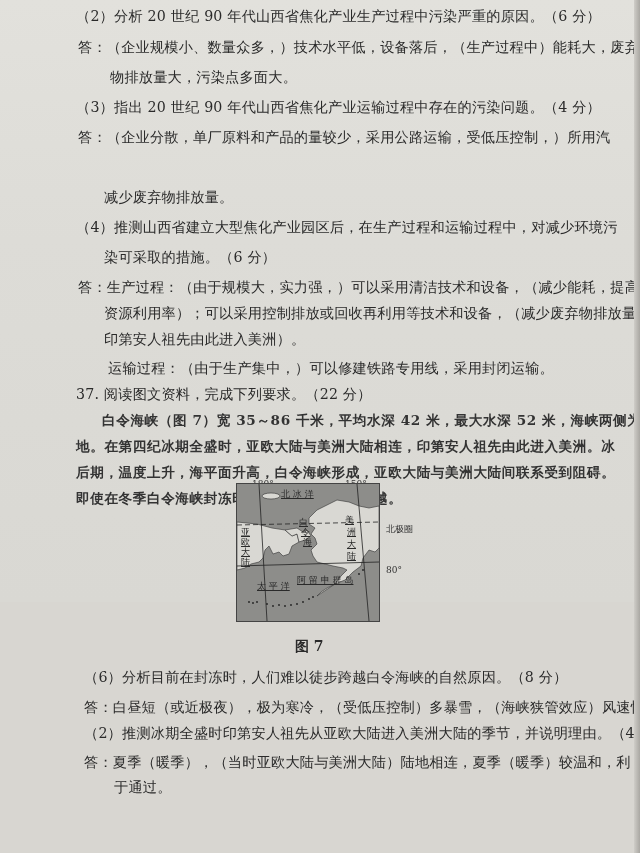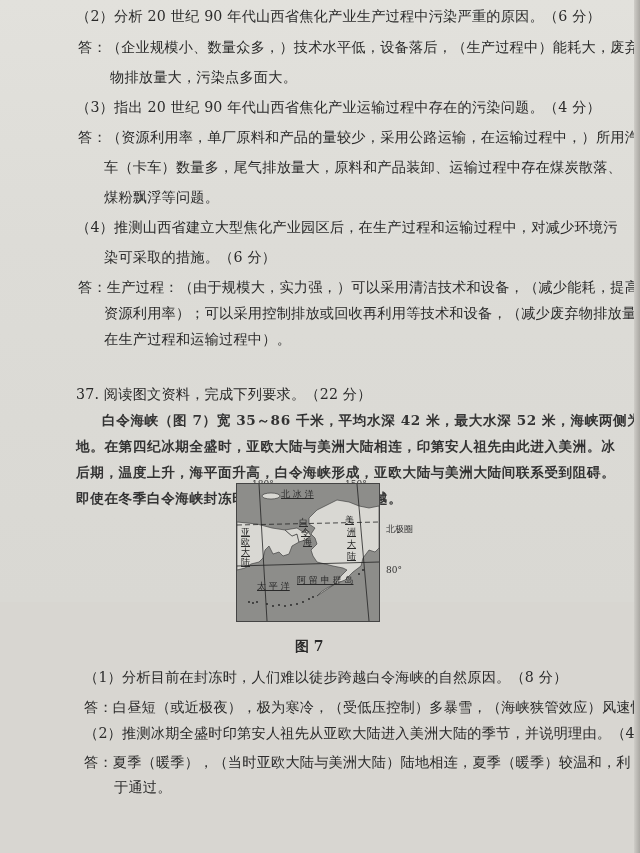--- a/index.html
+++ b/index.html
@@ -79,29 +79,29 @@
 </head>
 <body>
 
 <div class="page">
 
   <div class="line" style="left:76px; top:6px;">（2）分析 20 世纪 90 年代山西省焦化产业生产过程中污染严重的原因。（6 分）</div>
   <div class="line" style="left:78px; top:37px;">答：（企业规模小、数量众多，）技术水平低，设备落后，（生产过程中）能耗大，废弃</div>
   <div class="line" style="left:110px; top:67px;">物排放量大，污染点多面大。</div>
 
   <div class="line" style="left:76px; top:97px;">（3）指出 20 世纪 90 年代山西省焦化产业运输过程中存在的污染问题。（4 分）</div>
-  <div class="line" style="left:78px; top:127px;">答：（资源利用率，单厂原料和产品的量较少，采用公路运输，在运输过程中，）所用汽</div>
-  <div class="line" style="left:104px; top:157px;">车（卡车）数量多，尾气排放量大，原料和产品装卸、运输过程中存在煤炭散落、</div>
-  <div class="line" style="left:104px; top:187px;">煤粉飘浮等问题。</div>
+  <div class="line" style="left:78px; top:127px;">答：（企业分散，单厂原料和产品的量较少，采用公路运输，受低压控制，）所用汽</div>
+  <div class="line" style="left:104px; top:187px;">减少废弃物排放量。</div>
 
   <div class="line" style="left:76px; top:217px;">（4）推测山西省建立大型焦化产业园区后，在生产过程和运输过程中，对减少环境污</div>
   <div class="line" style="left:104px; top:247px;">染可采取的措施。（6 分）</div>
   <div class="line" style="left:78px; top:277px;">答：生产过程：（由于规模大，实力强，）可以采用清洁技术和设备，（减少能耗，提高</div>
   <div class="line" style="left:104px; top:303px;">资源利用率）；可以采用控制排放或回收再利用等技术和设备，（减少废弃物排放量，</div>
-  <div class="line" style="left:104px; top:329px;">在生产过程和运输过程中）。</div>
+  <div class="line" style="left:104px; top:329px;">印第安人祖先由此进入美洲）。</div>
+  <div class="line" style="left:108px; top:358px;">运输过程：（由于生产集中，）可以修建铁路专用线，采用封闭运输。</div>
 
   <div class="line" style="left:76px; top:384px;">37. 阅读图文资料，完成下列要求。（22 分）</div>
   <div class="passage" style="left:102px; top:410px;">白令海峡（图 7）宽 35～86 千米，平均水深 42 米，最大水深 52 米，海峡两侧为山</div>
   <div class="passage" style="left:76px; top:462px;">后期，温度上升，海平面升高，白令海峡形成，亚欧大陆与美洲大陆间联系受到阻碍。</div>
   <div class="passage" style="left:76px; top:436px;">地。在第四纪冰期全盛时，亚欧大陆与美洲大陆相连，印第安人祖先由此进入美洲。冰</div>
   <div class="passage" style="left:76px; top:488px;">即使在冬季白令海峡封冻时，人们仍难以徒步跨越。</div>
 
   <div class="fig-label" style="left:252px; top:479px;">180°</div>
   <div class="fig-label" style="left:345px; top:479px;">150°</div>
   <div class="fig-label" style="left:386px; top:523px;">北极圈</div>
@@ -157,19 +157,19 @@
     <div class="map-text" style="left:108px; top:30px;">美</div>
     <div class="map-text" style="left:110px; top:42px;">洲</div>
     <div class="map-text" style="left:110px; top:54px;">大</div>
     <div class="map-text" style="left:110px; top:66px;">陆</div>
     <div class="map-text" style="left:20px; top:90px;margin-top:6px;">太 平 洋</div>
     <div class="map-text" style="left:16px; top:90px;padding-left:44px;">阿 留 申 群 岛</div>
   </div>
 
   <div class="caption">图 7</div>
 
-  <div class="line" style="left:84px; top:667px;">（1）分析目前在封冻时，人们难以徒步跨越白令海峡的自然原因。（8 分）</div>
+  <div class="line" style="left:84px; top:667px;">（6）分析目前在封冻时，人们难以徒步跨越白令海峡的自然原因。（8 分）</div>
   <div class="line" style="left:84px; top:697px;">答：白昼短（或近极夜），极为寒冷，（受低压控制）多暴雪，（海峡狭管效应）风速快。</div>
   <div class="line" style="left:84px; top:723px;">（2）推测冰期全盛时印第安人祖先从亚欧大陆进入美洲大陆的季节，并说明理由。（4 分）</div>
   <div class="line" style="left:84px; top:752px;">答：夏季（暖季），（当时亚欧大陆与美洲大陆）陆地相连，夏季（暖季）较温和，利</div>
   <div class="line" style="left:114px; top:777px;">于通过。</div>
 
 </div>
 
 </body></html>

